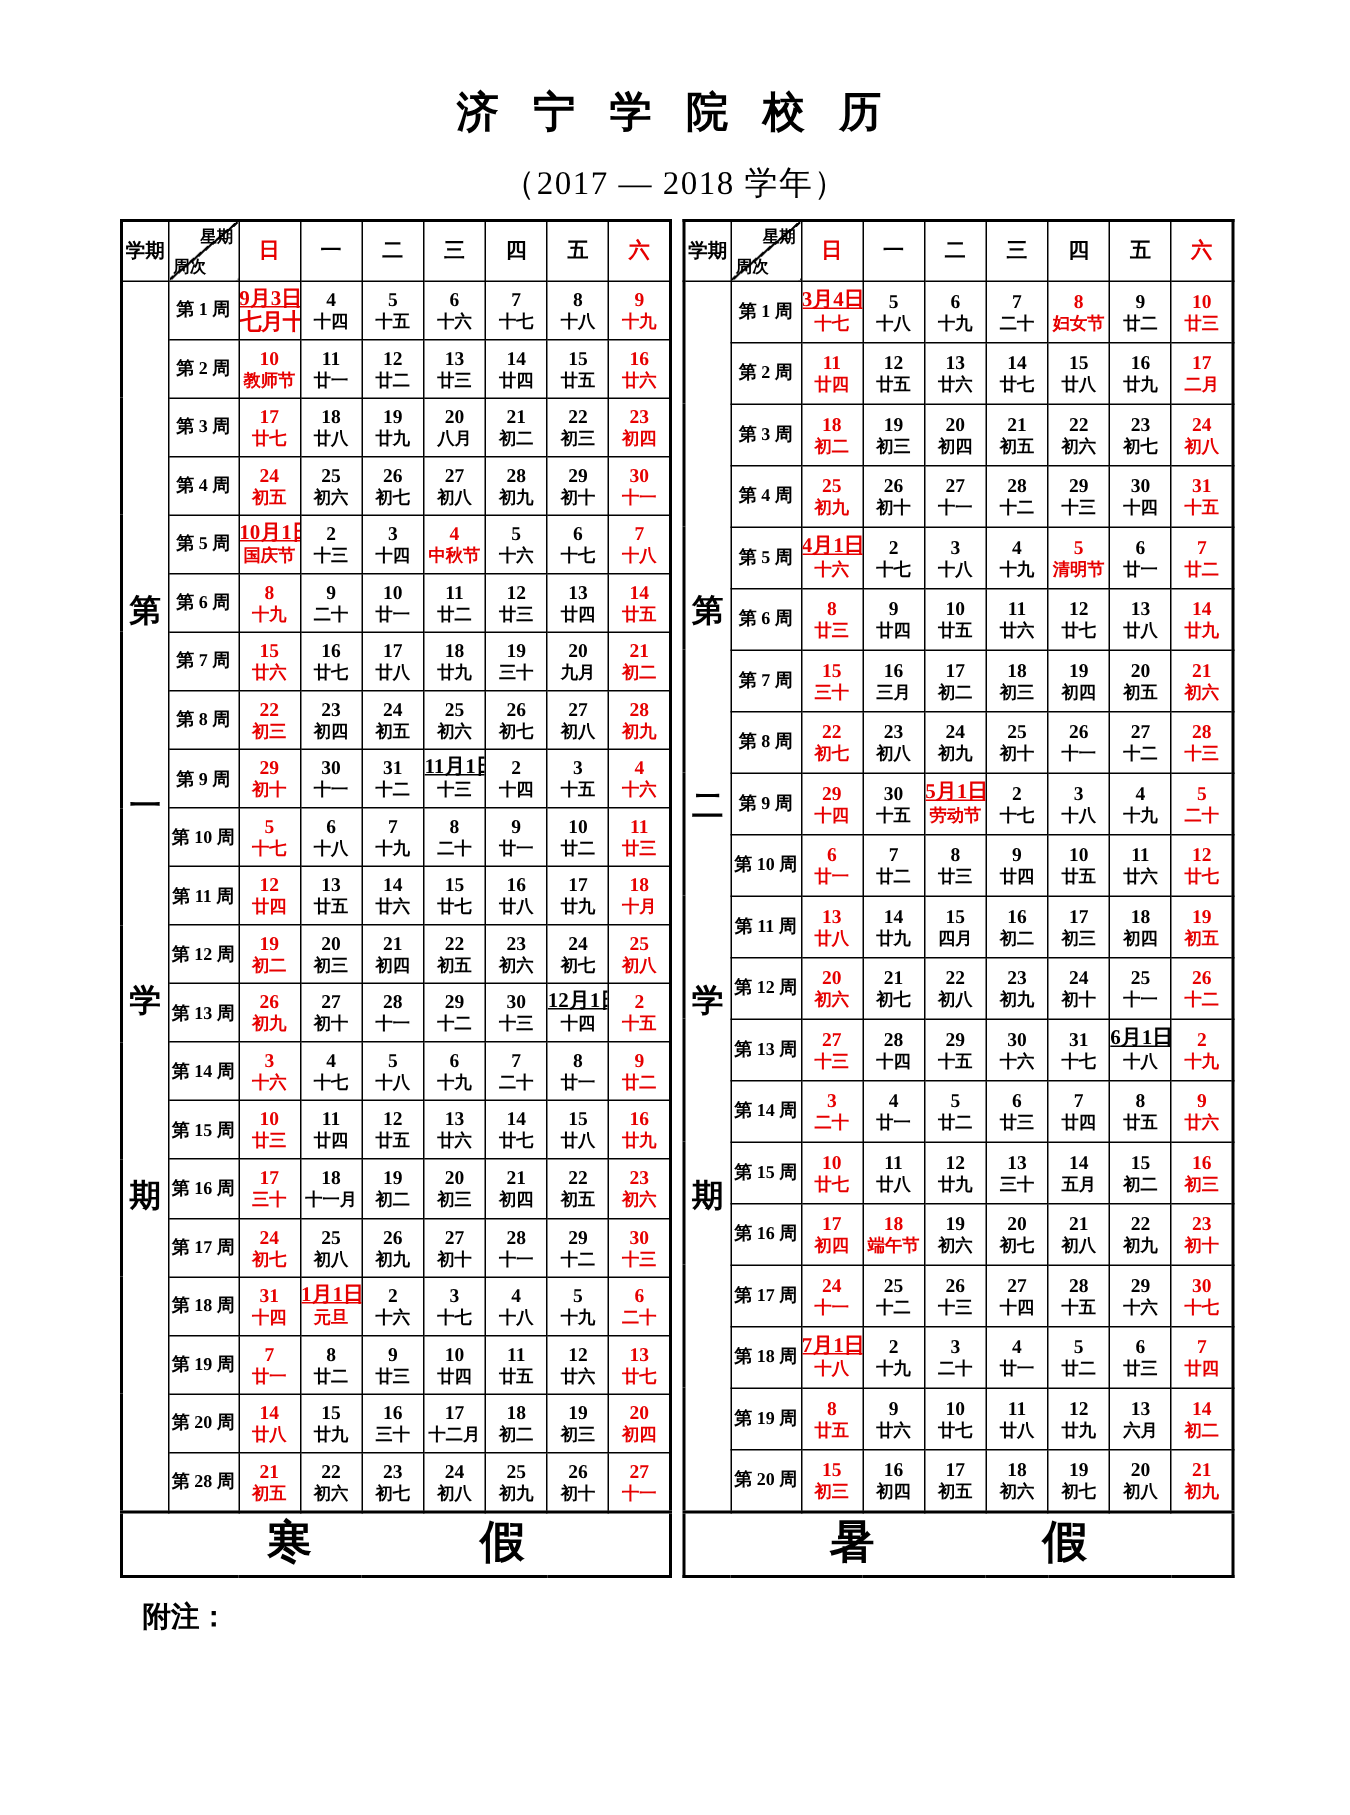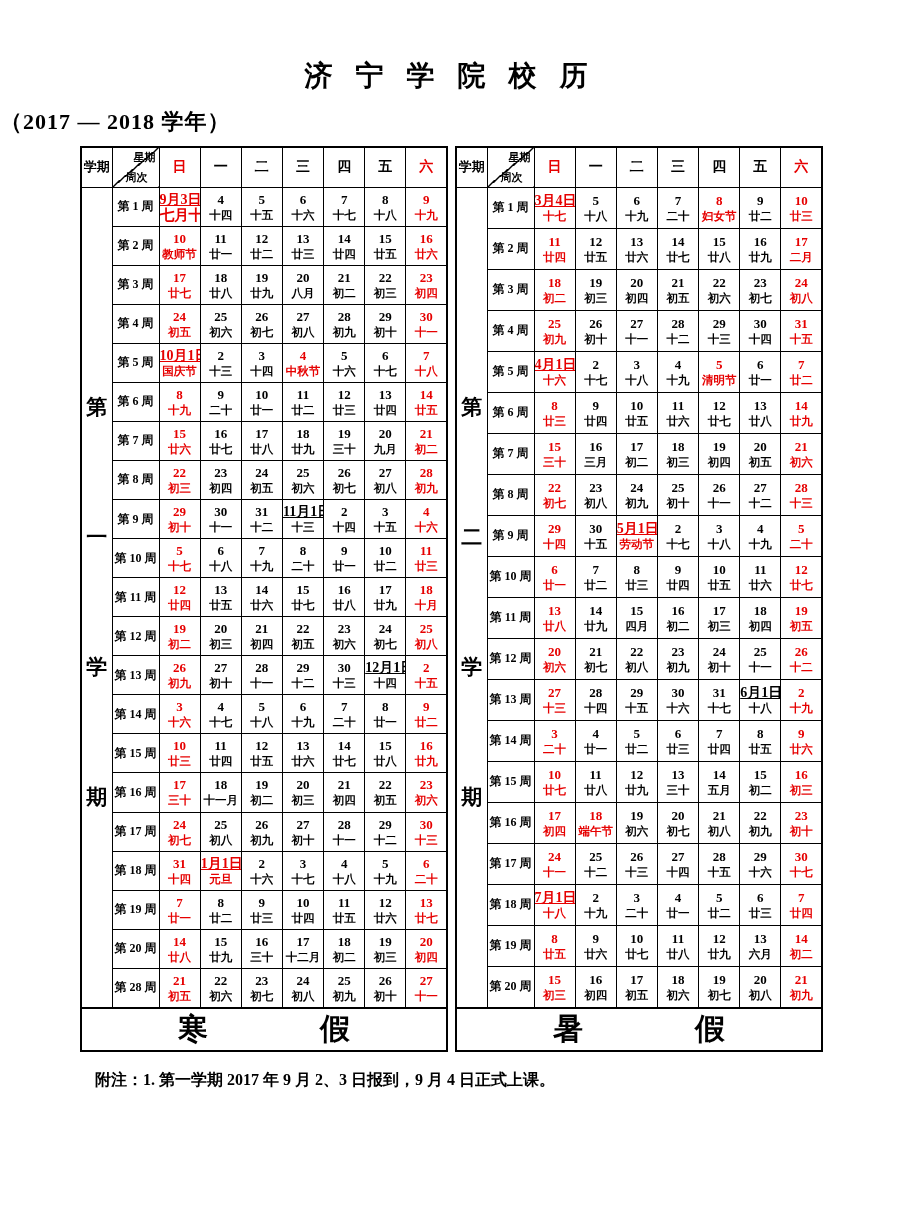--- a/index.html
+++ b/index.html
@@ -13,23 +13,23 @@
     overflow: hidden;
   }
   .page-title {
     text-align: center;
     font-size: 28px;
     font-weight: bold;
     letter-spacing: 8px;
     line-height: 48px;
   }
   .page-subtitle {
-    text-align: left;
+    text-align: center;
     font-size: 22px;
-    font-weight: bold;
+    font-weight: normal;
     letter-spacing: 1px;
     margin-top: 8px;
     line-height: 28px;
   }
   .tables-wrap {
     margin: 10px 0 0 80px;
     display: flex;
     gap: 7px;
   }
   table.cal {
@@ -54,21 +54,21 @@
   td.sem-h { font-size: 13px; }
   td.diag {
     position: relative;
     background: linear-gradient(to bottom right,
       transparent calc(50% - 0.8px),
       var(--line) calc(50% - 0.8px),
       var(--line) calc(50% + 0.8px),
       transparent calc(50% + 0.8px));
   }
   td.diag .t1 { position: absolute; top: 2px; right: 3px; font-size: 11px; }
-  td.diag .t2 { position: absolute; bottom: 2px; left: 13px; font-size: 11px; }
+  td.diag .t2 { position: absolute; bottom: 2px; left: 3px; font-size: 11px; }
   td.day-h { font-size: 14px; }
   td.wlbl  { font-size: 12px; white-space: nowrap; margin-left: 22px; }
   td.cell .d { font-size: 13px;   line-height: 16px; white-space: nowrap; }
   td.cell .l { font-size: 11.5px; line-height: 14px; white-space: nowrap; }
   td.cell .d.sm { font-size: 14px; text-decoration: underline; }
   td.cell .l.sm { font-size: 15px; letter-spacing: -0.5px; }
   .red { color: var(--red); }
   td.sem-v { vertical-align: top; }
   .sem-v-inner {
     height: 819px;
@@ -87,23 +87,24 @@
     display: flex;
     justify-content: center;
     gap: 112px;
     font-size: 30px;
     font-weight: bold;
     line-height: 40px;
   }
   .notes {
     margin: 14px 0 0 95px;
     display: flex;
-    font-size: 16px;
+    font-size: 19px;
     font-weight: bold;
     line-height: 27px;
+    font-family: Liberation Mono, monospace;
   }
   .notes .notes-label { white-space: nowrap; }
   .notes .note-line { white-space: nowrap; }
 </style>
 </head>
 <body>
 
 <div class="page-title">济 宁 学 院 校 历</div>
 <div class="page-subtitle">（2017 — 2018 学年）</div>
 
@@ -1455,15 +1456,14 @@
             </div>
           </td>
         </tr>
       </tbody>
   </table>
 </div>
 
 <div class="notes">
   <div class="notes-label">附注：</div>
   <div>
-      <div class="note-line">1. 第一学期 2017 年 9 月 2、3 日报到，9 月 4 日正式上课。</div>
     </div>
 </div>
 
 </body></html>

